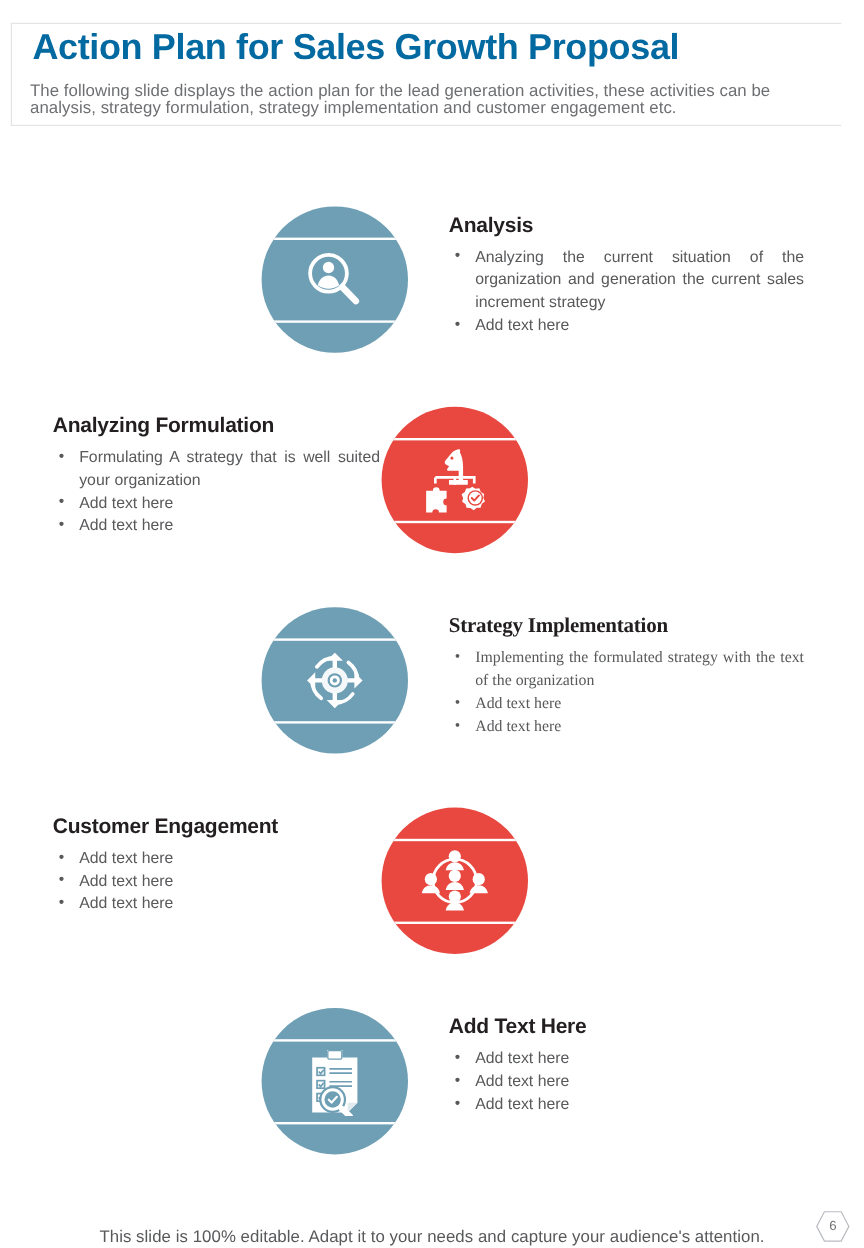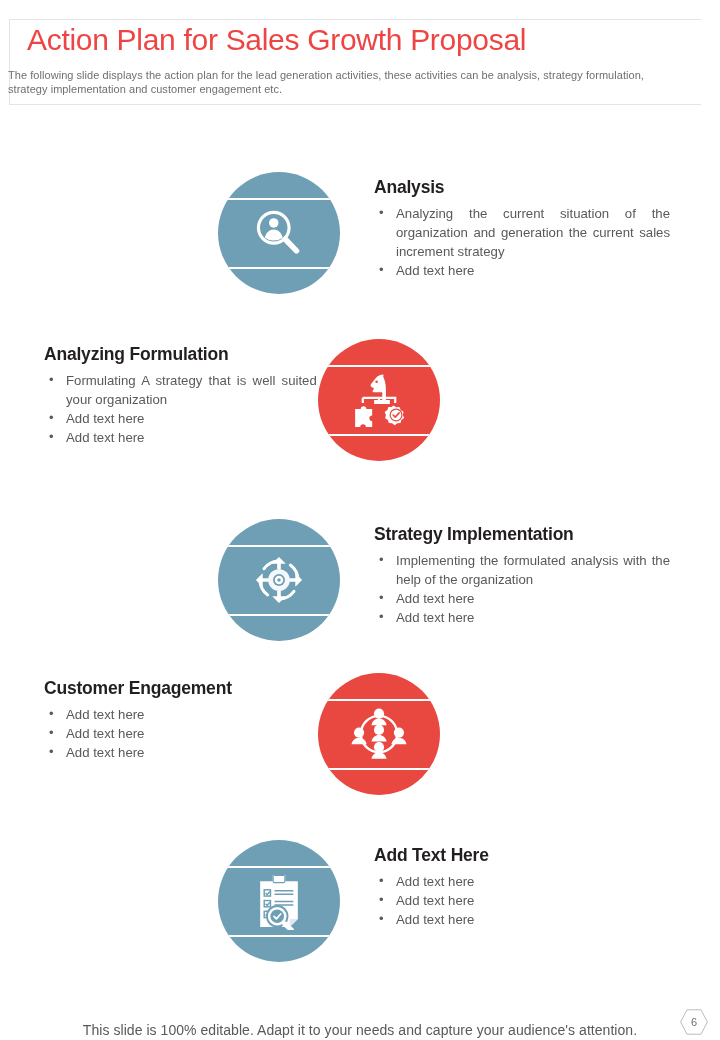--- a/index.html
+++ b/index.html
@@ -22,40 +22,40 @@
     position:absolute;
     left:9px;top:19px;width:692px;height:86px;
     border:1px solid #e3e4e6;
     border-right:none;
     box-sizing:border-box;
   }
   .title{
     position:absolute;
     left:27px;top:23px;
     font-size:30px;
-    font-weight:normal;
+    font-weight:bold;
     letter-spacing:-0.3px;
-    color:#ef4444;
+    color:#0369a1;
     white-space:nowrap;
   }
   .subtitle{
     position:absolute;
-    left:8px;top:69px;
+    left:25px;top:69px;
     width:640px;
-    font-size:11px;
+    font-size:14px;
     line-height:13.5px;
     color:#6e6f72;
     letter-spacing:0.05px;
   }
 
   
   .row{position:absolute;left:0;width:720px;height:160px;}
   .row-1{top:165px;}
   .row-2{top:332px;}
-  .row-3{top:512px;}
+  .row-3{top:499px;font-family:Liberation Serif, serif;}
   .row-4{top:666px;}
   .row-5{top:833px;}
 
   
   .badge{
     position:absolute;
     width:122px;height:122px;
     border-radius:50%;
     overflow:hidden;
   }
@@ -215,21 +215,21 @@
             <circle cx="32" cy="32" r="6.6"></circle>
           </g>
           <circle cx="32" cy="32" r="4.6" fill="#fff"></circle>
           <circle cx="32" cy="32" r="2" fill="#6f9fb4"></circle>
         </svg>
       </div>
     </div>
     <div class="txt right">
       <div class="heading">Strategy Implementation</div>
       <ul class="bullets">
-        <li>Implementing the formulated analysis with the help of the organization</li>
+        <li>Implementing the formulated strategy with the text of the organization</li>
         <li class="nj">Add text here</li>
         <li class="nj">Add text here</li>
       </ul>
     </div>
   </div>
 
   <div class="row row-4">
     <div class="txt left">
       <div class="heading">Customer Engagement</div>
       <ul class="bullets">

